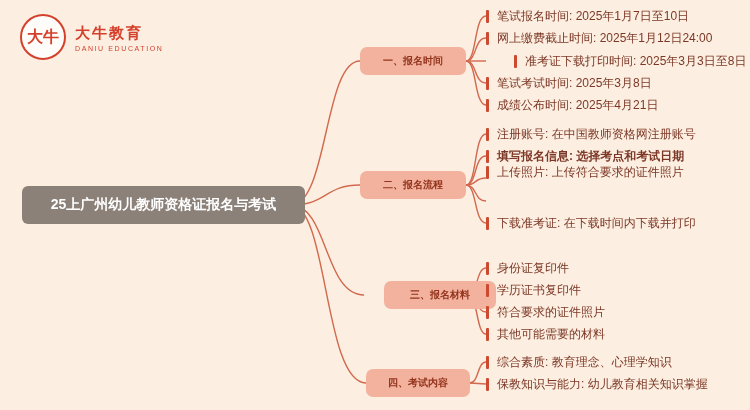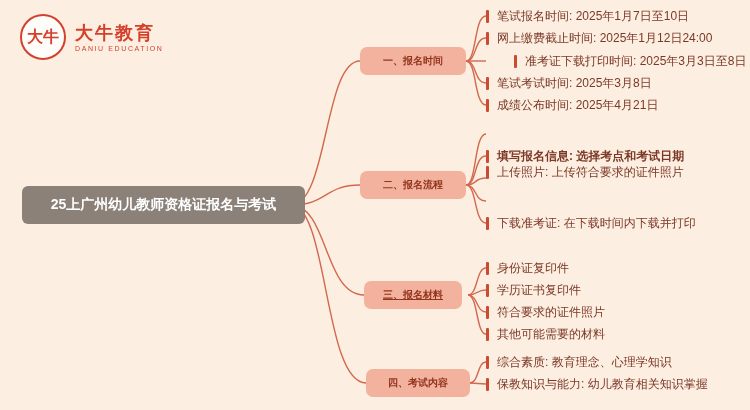--- a/index.html
+++ b/index.html
@@ -13,21 +13,21 @@
 
   
   .logo { position:absolute; left:20px; top:14px; display:flex; align-items:center; gap:9px; }
   .logo-circle {
     width:46px; height:46px; box-sizing:border-box;
     border:2px solid #d5402c; border-radius:50%; background:#fffdf9;
     color:#d5402c; display:flex; align-items:center; justify-content:center;
     font-weight:bold; font-size:16px; font-family:"Liberation Serif", serif;
   }
   .logo-texts { display:flex; flex-direction:column; }
-  .logo-name { color:#d5402c; font-weight:bold; font-size:18px; letter-spacing:2px; line-height:20px; }
+  .logo-name { color:#d5402c; font-weight:bold; font-size:15px; letter-spacing:2px; line-height:20px; }
   .logo-sub  { color:#d5402c; font-size:7px; letter-spacing:1.6px; margin-top:2px; }
 
   
   .root-node {
     position:absolute; left:22px; top:186px; width:283px; height:38px;
     background:#8b8179; border-radius:6px;
     color:#ffffff; font-size:14px; font-weight:bold;
     display:flex; align-items:center; justify-content:center;
     white-space:nowrap;
   }
@@ -84,21 +84,21 @@
     <div class="logo-texts">
       <div class="logo-name">大牛教育</div>
       <div class="logo-sub">DANIU EDUCATION</div>
     </div>
   </div>
 
   <div class="root-node">25上广州幼儿教师资格证报名与考试</div>
 
   <div class="branch" style="left:360px; top:47px; width:106px;">一、报名时间</div>
   <div class="branch" style="left:360px; top:171px; width:106px;">二、报名流程</div>
-  <div class="branch" style="left:364px; top:281px; width:98px;text-decoration:underline;">三、报名材料</div>
+  <div class="branch" style="left:384px; top:281px; width:112px;">三、报名材料</div>
   <div class="branch" style="left:366px; top:369px; width:104px;">四、考试内容</div>
 
   <div class="leaf" style="left:486px; top:8px;">
     <span class="leaf-bar"></span>
     <span class="leaf-text">笔试报名时间: 2025年1月7日至10日</span>
   </div>
   <div class="leaf" style="left:486px; top:30px;">
     <span class="leaf-bar"></span>
     <span class="leaf-text">网上缴费截止时间: 2025年1月12日24:00</span>
   </div>
@@ -108,20 +108,24 @@
   </div>
   <div class="leaf" style="left:486px; top:75px;">
     <span class="leaf-bar"></span>
     <span class="leaf-text">笔试考试时间: 2025年3月8日</span>
   </div>
   <div class="leaf" style="left:486px; top:97px;">
     <span class="leaf-bar"></span>
     <span class="leaf-text">成绩公布时间: 2025年4月21日</span>
   </div>
 
+  <div class="leaf" style="left:486px; top:126px;">
+    <span class="leaf-bar"></span>
+    <span class="leaf-text">注册账号: 在中国教师资格网注册账号</span>
+  </div>
   <div class="leaf" style="left:486px; top:148px;font-weight:bold;">
     <span class="leaf-bar"></span>
     <span class="leaf-text">填写报名信息: 选择考点和考试日期</span>
   </div>
   <div class="leaf" style="left:486px; top:164px;">
     <span class="leaf-bar"></span>
     <span class="leaf-text">上传照片: 上传符合要求的证件照片</span>
   </div>
   <div class="leaf" style="left:486px; top:215px;">
     <span class="leaf-bar"></span>

